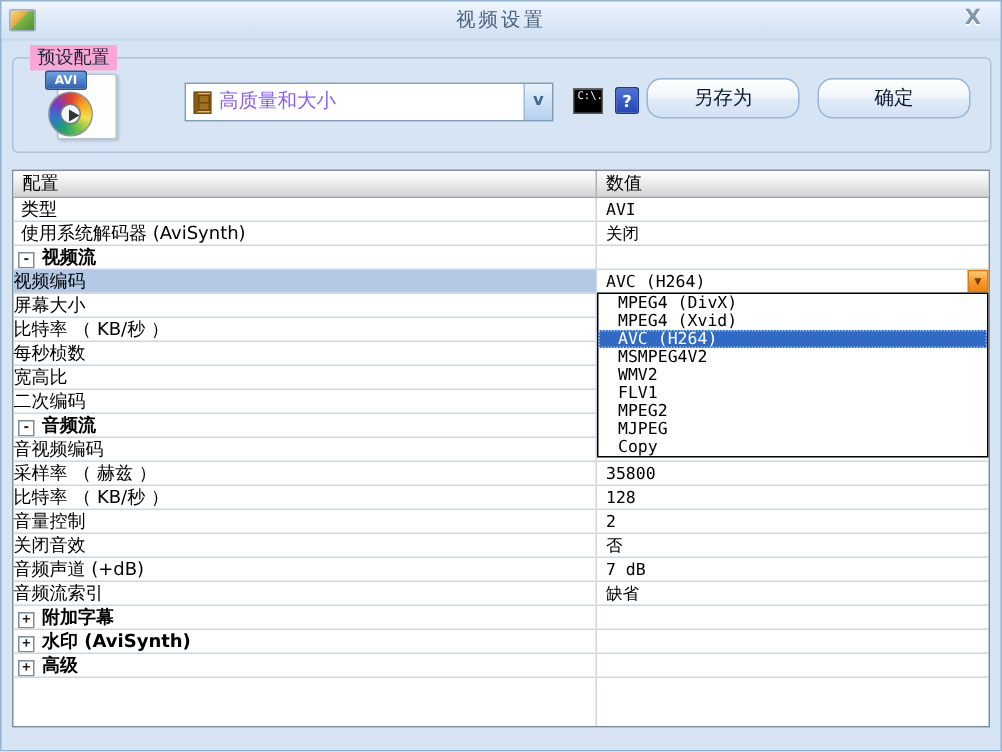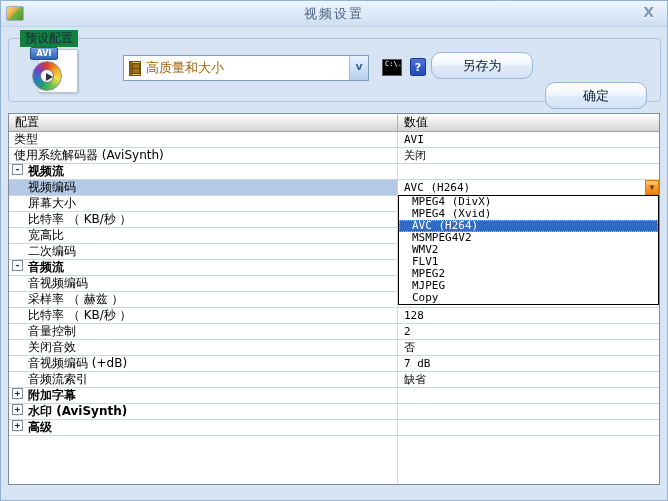--- a/index.html
+++ b/index.html
@@ -36,21 +36,21 @@
     text-shadow:0 1px 0 #ffffff;
   }
 
   
   .groupbox {
     position:absolute; left:7px; top:37px; width:653px; height:64px;
     border:1px solid #abc3dc; border-radius:4px;
   }
   .groupbox-label {
     position:absolute; left:11px; top:-9px; padding:0 5px;
-    background:#15803d; font-size:12px; color:#14243c;
+    background:#f9a8d4; font-size:12px; color:#14243c;
   }
 
   
   .avi-icon { position:absolute; left:29px; top:46px; width:52px; height:48px; }
   .avi-page {
     position:absolute; left:8px; top:2px; width:40px; height:44px;
     background:#fdfdfd; border:1px solid #b9c4cf; border-radius:2px;
     box-shadow:1px 1px 2px rgba(60,80,110,.25);
   }
   .avi-badge {
@@ -82,21 +82,21 @@
     position:absolute; left:5px; top:5px; width:12px; height:15px;
     background:linear-gradient(90deg,#8a5a14 0 2px,#e7c06a 2px 10px,#8a5a14 10px 12px),#c99433;
     border:1px solid #7a5210;
   }
   .film-icon::before, .film-icon::after{
     content:""; position:absolute; left:2px; width:6px; height:4px; background:#a2711e; border:1px solid #6e490c;
   }
   .film-icon::before{ top:1px; } .film-icon::after{ bottom:1px; }
   .preset-combo-text {
     position:absolute; left:22px; top:0; height:20px; line-height:24px;
-    font-size:13px; color:#a16207;
+    font-size:13px; color:#8b5cf6;
   }
   .combo-arrow-btn {
     position:absolute; right:0; top:0; width:19px; height:24px;
     background:linear-gradient(180deg,#e9f2fc,#cadef5 60%,#b5d0ee);
     border-left:1px solid #9ebcd9;
     text-align:center; line-height:22px; color:#41698f; font-size:11px; font-weight:bold;
   }
 
   
   .cmd-btn {
@@ -114,49 +114,49 @@
 
   
   .push-btn {
     position:absolute; top:51px; width:102px; height:27px;
     background:linear-gradient(180deg,#ffffff 0%,#f1f6fc 45%,#dfeaf7 55%,#d2e2f3 100%);
     border:1px solid #96b5d7; border-radius:10px;
     font-size:13px; color:#0c1a2e; text-align:center; line-height:25px;
     box-shadow:inset 0 1px 0 #fff;
   }
   .btn-saveas { left:430px; }
-  .btn-ok    { left:544px;margin-top:30px; }
+  .btn-ok    { left:544px; }
 
   
   .prop-table {
     position:absolute; left:7px; top:112px; width:652px; height:372px;
     background:#fff; border:1px solid #7e8d9c;
     display:flex; flex-direction:column;
   }
   .tbl-header {
     display:flex; height:18px; flex:0 0 18px;
     background:linear-gradient(180deg,#ffffff,#e9e9e9 55%,#d2d2d2);
     border-bottom:1px solid #9aa3ac;
     font-size:12px; color:#000;
   }
   .tbl-header .hname { width:389px; padding-left:6px; line-height:17px; border-right:1px solid #aab2ba; }
   .tbl-header .hval  { flex:1; padding-left:6px; line-height:17px; }
 
   .tbl-row { display:flex; height:16px; flex:0 0 16px; border-bottom:1px solid #ccd6e0; }
   .cell-name {
     width:389px; border-right:1px solid #ccd6e0;
     font-size:12px; line-height:15px; color:#000;
-    display:flex; align-items:flex-start; overflow:hidden; white-space:nowrap;
+    display:flex; align-items:flex-end; overflow:hidden; white-space:nowrap;
   }
   .cell-val {
     flex:1; position:relative; font-size:11px; line-height:15px; color:#000;
     padding-left:6px; font-family:"DejaVu Sans Mono",monospace; white-space:nowrap;
   }
   .row-plain .cell-name { padding-left:5px; }
-  .row-child .cell-name { padding-left:19px; }
+  .row-child .cell-name { }
   .row-group .cell-name { padding-left:3px; font-weight:bold; }
   .row-selected .cell-name { background:#b3c9e6; }
   .expander {
     width:11px; height:11px; flex:0 0 11px; margin-right:5px;
     border:1px solid #7d8b99; background:#fff;
     font-size:9px; line-height:9px; text-align:center;
     font-family:"DejaVu Sans Mono",monospace; color:#222;
   }
   .combo-drop-btn {
     position:absolute; right:0; top:0; width:14px; height:15px;
@@ -256,20 +256,26 @@
           <div class="cell-val"></div>
         </div>
         <div class="tbl-row row-child">
           <div class="cell-name">
             <span>比特率 （ KB/秒 ）</span>
           </div>
           <div class="cell-val"></div>
         </div>
         <div class="tbl-row row-child">
           <div class="cell-name">
+            <span>每秒桢数</span>
+          </div>
+          <div class="cell-val"></div>
+        </div>
+        <div class="tbl-row row-child">
+          <div class="cell-name">
             <span>宽高比</span>
           </div>
           <div class="cell-val"></div>
         </div>
         <div class="tbl-row row-child">
           <div class="cell-name">
             <span>二次编码</span>
           </div>
           <div class="cell-val"></div>
         </div>
@@ -305,21 +311,21 @@
           <div class="cell-val">2</div>
         </div>
         <div class="tbl-row row-child">
           <div class="cell-name">
             <span>关闭音效</span>
           </div>
           <div class="cell-val">否</div>
         </div>
         <div class="tbl-row row-child">
           <div class="cell-name">
-            <span>音视频编码 (+dB)</span>
+            <span>音频声道 (+dB)</span>
           </div>
           <div class="cell-val">7 dB</div>
         </div>
         <div class="tbl-row row-child">
           <div class="cell-name">
             <span>音频流索引</span>
           </div>
           <div class="cell-val">缺省</div>
         </div>
         <div class="tbl-row row-group">

